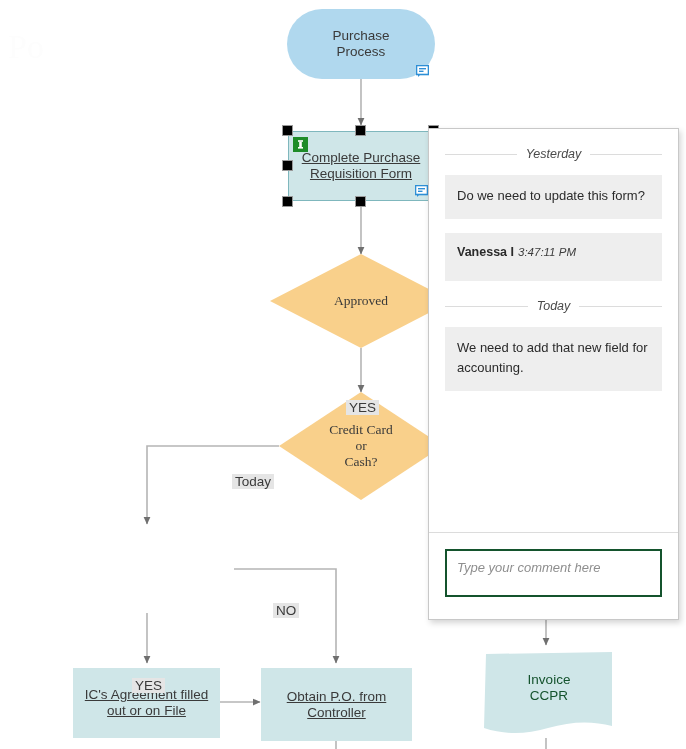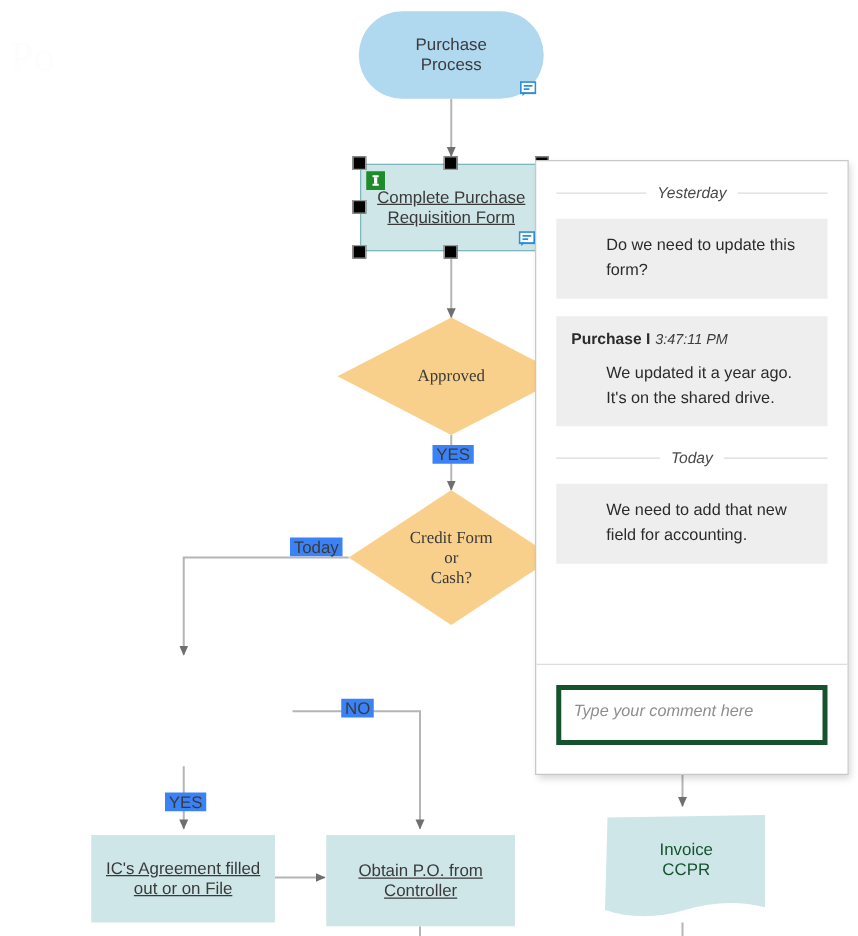--- a/index.html
+++ b/index.html
@@ -80,24 +80,25 @@
     color: #3a3a3a;
     font-size: 13.5px;
     line-height: 16px;
     white-space: pre-line;
   }
   
   .edge-label {
     position: absolute;
     font-size: 13.5px;
     color: #3a3a3a;
-    background: #3b82f6;
+    background: #e5e5e5;
     padding: 0 3px;
     z-index: 6;
     white-space: nowrap;
+    margin-top: 44px;
   }
   
   .handle {
     position: absolute;
     width: 11px;
     height: 11px;
     background: #000000;
     border: 1px solid #9a9a9a;
     box-sizing: border-box;
     z-index: 20;
@@ -181,36 +182,35 @@
   .comment-time {
     font-style: italic;
     font-size: 11.5px;
     color: #3d3d3d;
     margin-left: 4px;
   }
   .comment-body {
     font-size: 13px;
     line-height: 20px;
     color: #2b2b2b;
-    margin-left: 28px;
   }
   .composer-sep {
     height: 1px;
     background: #dcdcdc;
     margin: 4px 0 0 0;
   }
   .composer {
     flex: 0 0 auto;
     padding: 16px 16px 18px 16px;
   }
   #comment-input {
     width: 100%;
     height: 48px;
     box-sizing: border-box;
-    border: 4px solid #14532d;
+    border: 2px solid #14532d;
     background: #ffffff;
     padding: 9px 10px;
     font-family: "Liberation Sans", sans-serif;
     font-size: 13px;
     color: #2b2b2b;
     resize: none;
     outline: none;
   }
   #comment-input::placeholder {
     font-style: italic;
@@ -309,21 +309,21 @@
       <polygon points="91,0 182,47 91,94 0,47" fill="#f9d08b"></polygon>
     </svg>
     <div class="diamond-label">Approved</div>
   </div>
   <div class="edge-label" style="left:330px;top:356px;">YES</div>
 
   <div class="diamond-wrap" style="left:263px;top:392px;width:164px;height:108px;">
     <svg width="164" height="108" viewBox="0 0 164 108">
       <polygon points="82,0 164,54 82,108 0,54" fill="#f9d08b"></polygon>
     </svg>
-    <div class="diamond-label">Credit Form
+    <div class="diamond-label">Credit Card
 or
 Cash?</div>
   </div>
   <div class="edge-label" style="left:216px;top:430px;">Today</div>
 
   <div class="edge-label" style="left:116px;top:634px;">YES</div>
   <div class="edge-label" style="left:257px;top:559px;">NO</div>
 
   <div class="node proc" style="left:245px;top:668px;width:151px;height:73px;">
     <span>Obtain P.O. from
@@ -353,23 +353,22 @@
       <div class="day-text">Yesterday</div>
       <div class="rule"></div>
     </div>
 
     <div class="comment">
       <div class="comment-body">Do we need to update this form?</div>
     </div>
 
     <div class="comment">
       <div class="comment-head">
-        <span class="comment-author">Purchase I</span><span class="comment-time">3:47:11 PM</span>
+        <span class="comment-author">Vanessa I</span><span class="comment-time">3:47:11 PM</span>
       </div>
-      <div class="comment-body">We updated it a year ago. It's on the shared drive.</div>
     </div>
 
     <div class="day-divider">
       <div class="rule"></div>
       <div class="day-text">Today</div>
       <div class="rule"></div>
     </div>
 
     <div class="comment">
       <div class="comment-body">We need to add that new field for accounting.</div>

